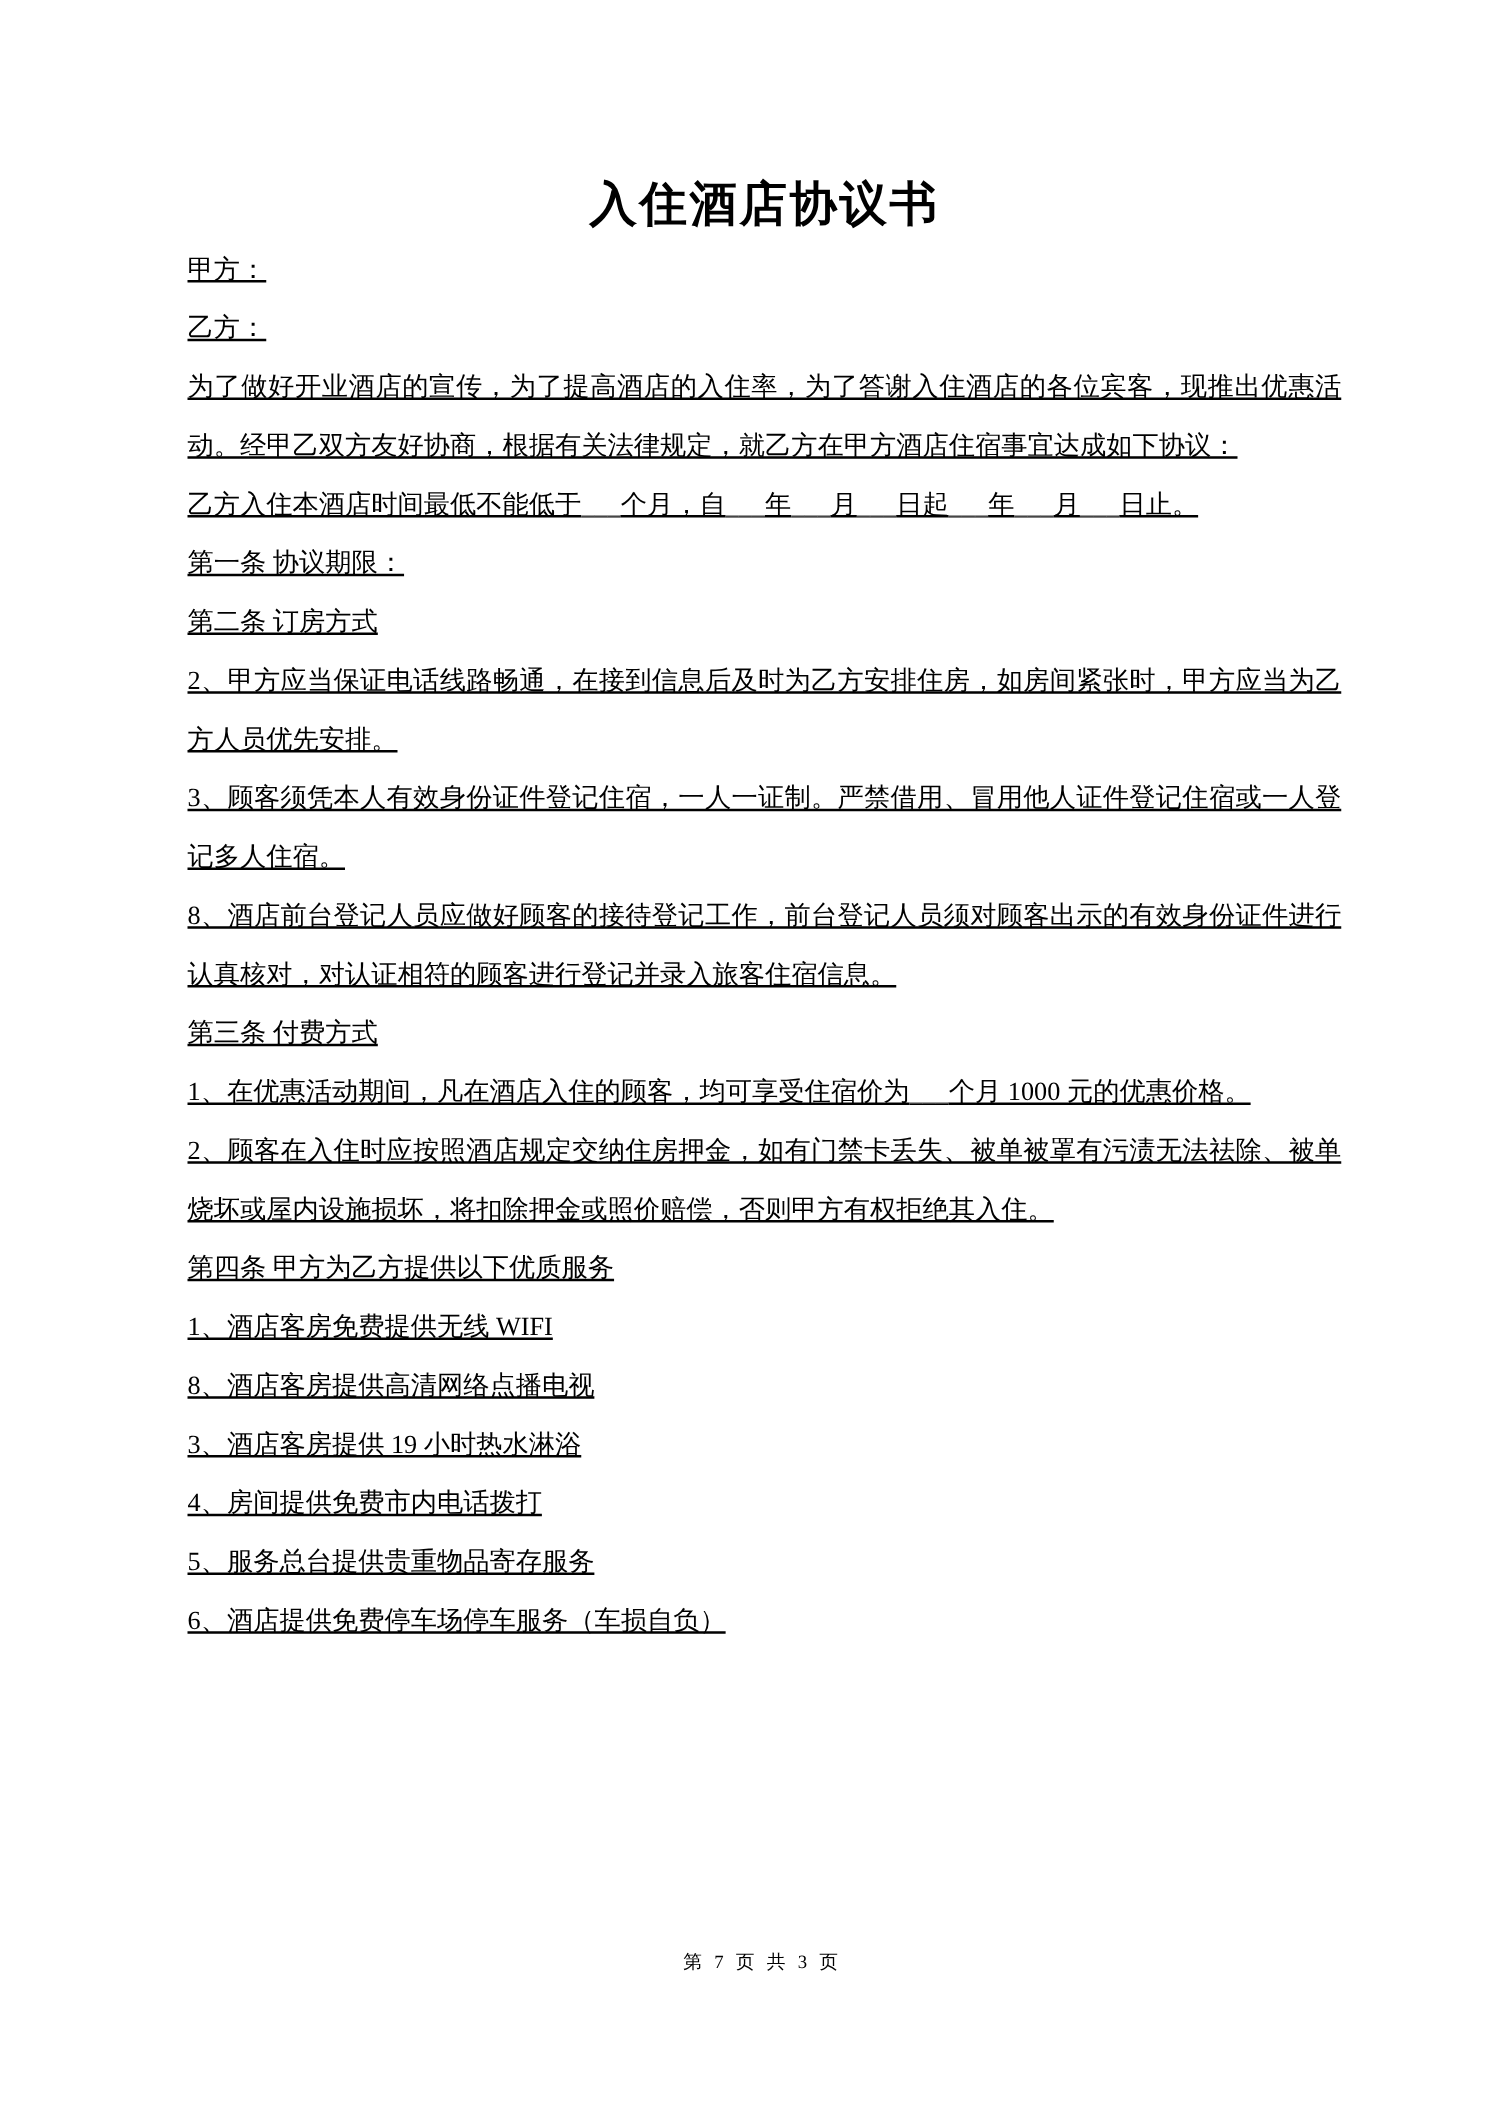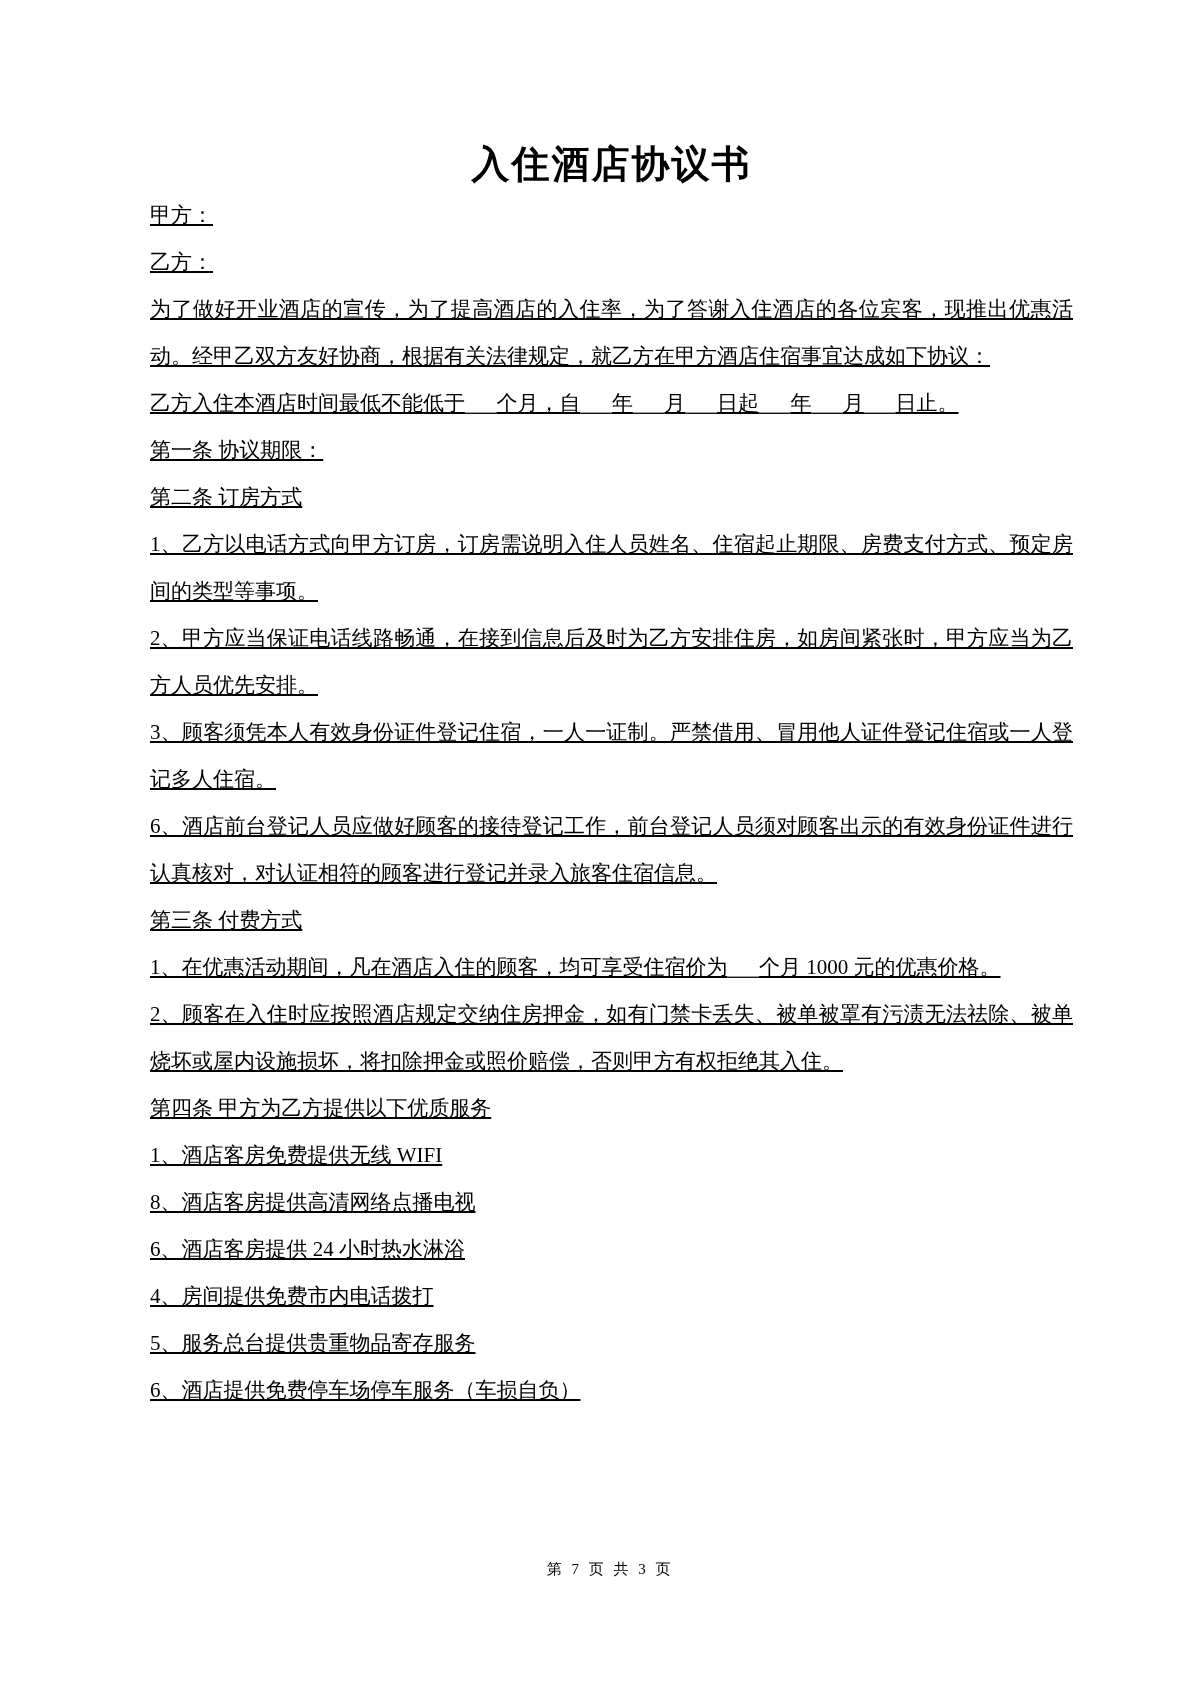--- a/index.html
+++ b/index.html
@@ -62,31 +62,30 @@
 <div class="page">
   <div class="content">
     <h1 class="title">入住酒店协议书</h1>
     <div class="body-text">
         <p class="para">甲方：</p>
         <p class="para">乙方：</p>
         <p class="para">为了做好开业酒店的宣传，为了提高酒店的入住率，为了答谢入住酒店的各位宾客，现推出优惠活动。经甲乙双方友好协商，根据有关法律规定，就乙方在甲方酒店住宿事宜达成如下协议：</p>
         <p class="para">乙方入住本酒店时间最低不能低于<span class="blank">___</span>个月，自<span class="blank">___</span>年<span class="blank">___</span>月<span class="blank">___</span>日起<span class="blank">___</span>年<span class="blank">___</span>月<span class="blank">___</span>日止。</p>
         <p class="para">第一条 协议期限：</p>
         <p class="para">第二条 订房方式</p>
-        <p class="para">1、乙方以电话方式向甲方订房，订房需说明入住人员姓名、住宿起止期限、房费支付方式、预定房间的类型等事项。</p>
         <p class="para">2、甲方应当保证电话线路畅通，在接到信息后及时为乙方安排住房，如房间紧张时，甲方应当为乙方人员优先安排。</p>
         <p class="para">3、顾客须凭本人有效身份证件登记住宿，一人一证制。严禁借用、冒用他人证件登记住宿或一人登记多人住宿。</p>
-        <p class="para">6、酒店前台登记人员应做好顾客的接待登记工作，前台登记人员须对顾客出示的有效身份证件进行认真核对，对认证相符的顾客进行登记并录入旅客住宿信息。</p>
+        <p class="para">8、酒店前台登记人员应做好顾客的接待登记工作，前台登记人员须对顾客出示的有效身份证件进行认真核对，对认证相符的顾客进行登记并录入旅客住宿信息。</p>
         <p class="para">第三条 付费方式</p>
         <p class="para">1、在优惠活动期间，凡在酒店入住的顾客，均可享受住宿价为<span class="blank">___</span>个月 1000 元的优惠价格。</p>
         <p class="para">2、顾客在入住时应按照酒店规定交纳住房押金，如有门禁卡丢失、被单被罩有污渍无法祛除、被单烧坏或屋内设施损坏，将扣除押金或照价赔偿，否则甲方有权拒绝其入住。</p>
         <p class="para">第四条 甲方为乙方提供以下优质服务</p>
         <p class="para">1、酒店客房免费提供无线 WIFI</p>
         <p class="para">8、酒店客房提供高清网络点播电视</p>
-        <p class="para">6、酒店客房提供 24 小时热水淋浴</p>
+        <p class="para">3、酒店客房提供 19 小时热水淋浴</p>
         <p class="para">4、房间提供免费市内电话拨打</p>
         <p class="para">5、服务总台提供贵重物品寄存服务</p>
         <p class="para">6、酒店提供免费停车场停车服务（车损自负）</p>
       </div>
   </div>
   <div class="footer">
     <span>第 7 页 共 3 页</span>
   </div>
 </div>
 

